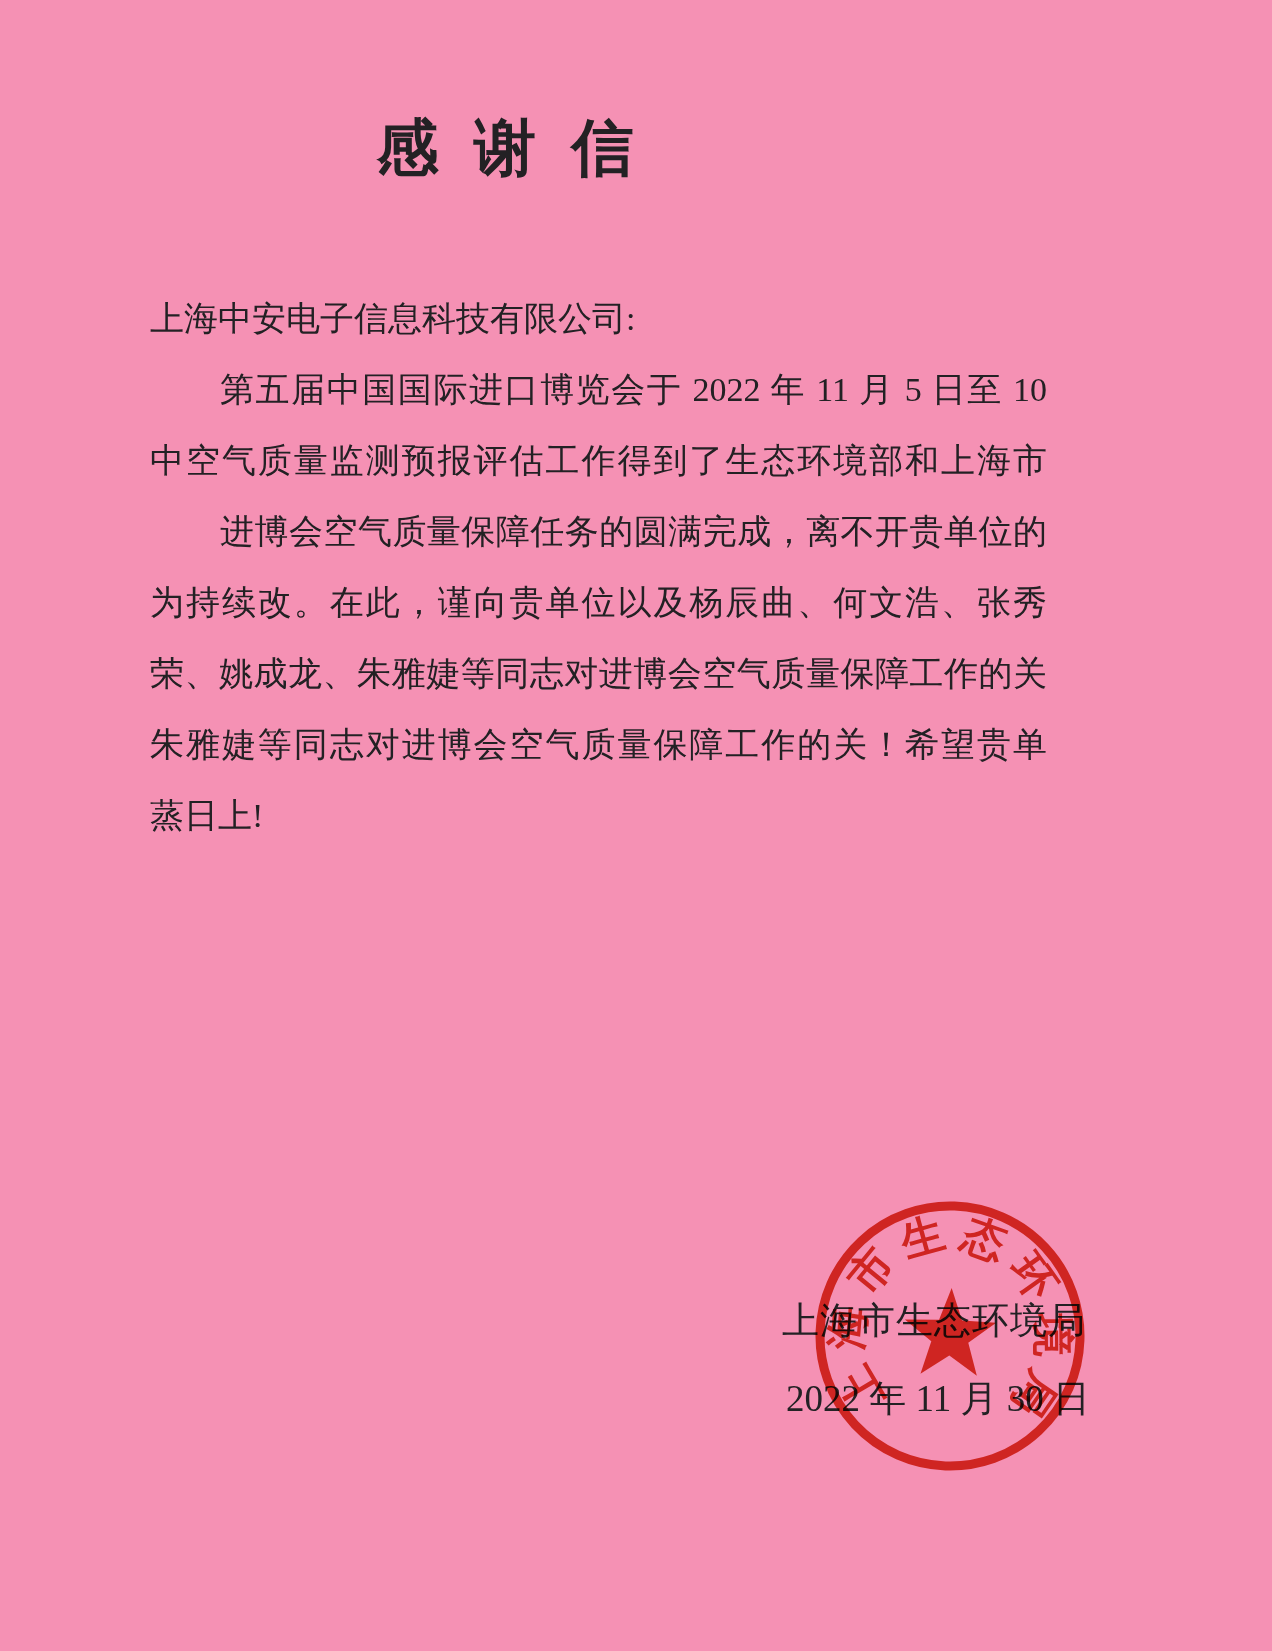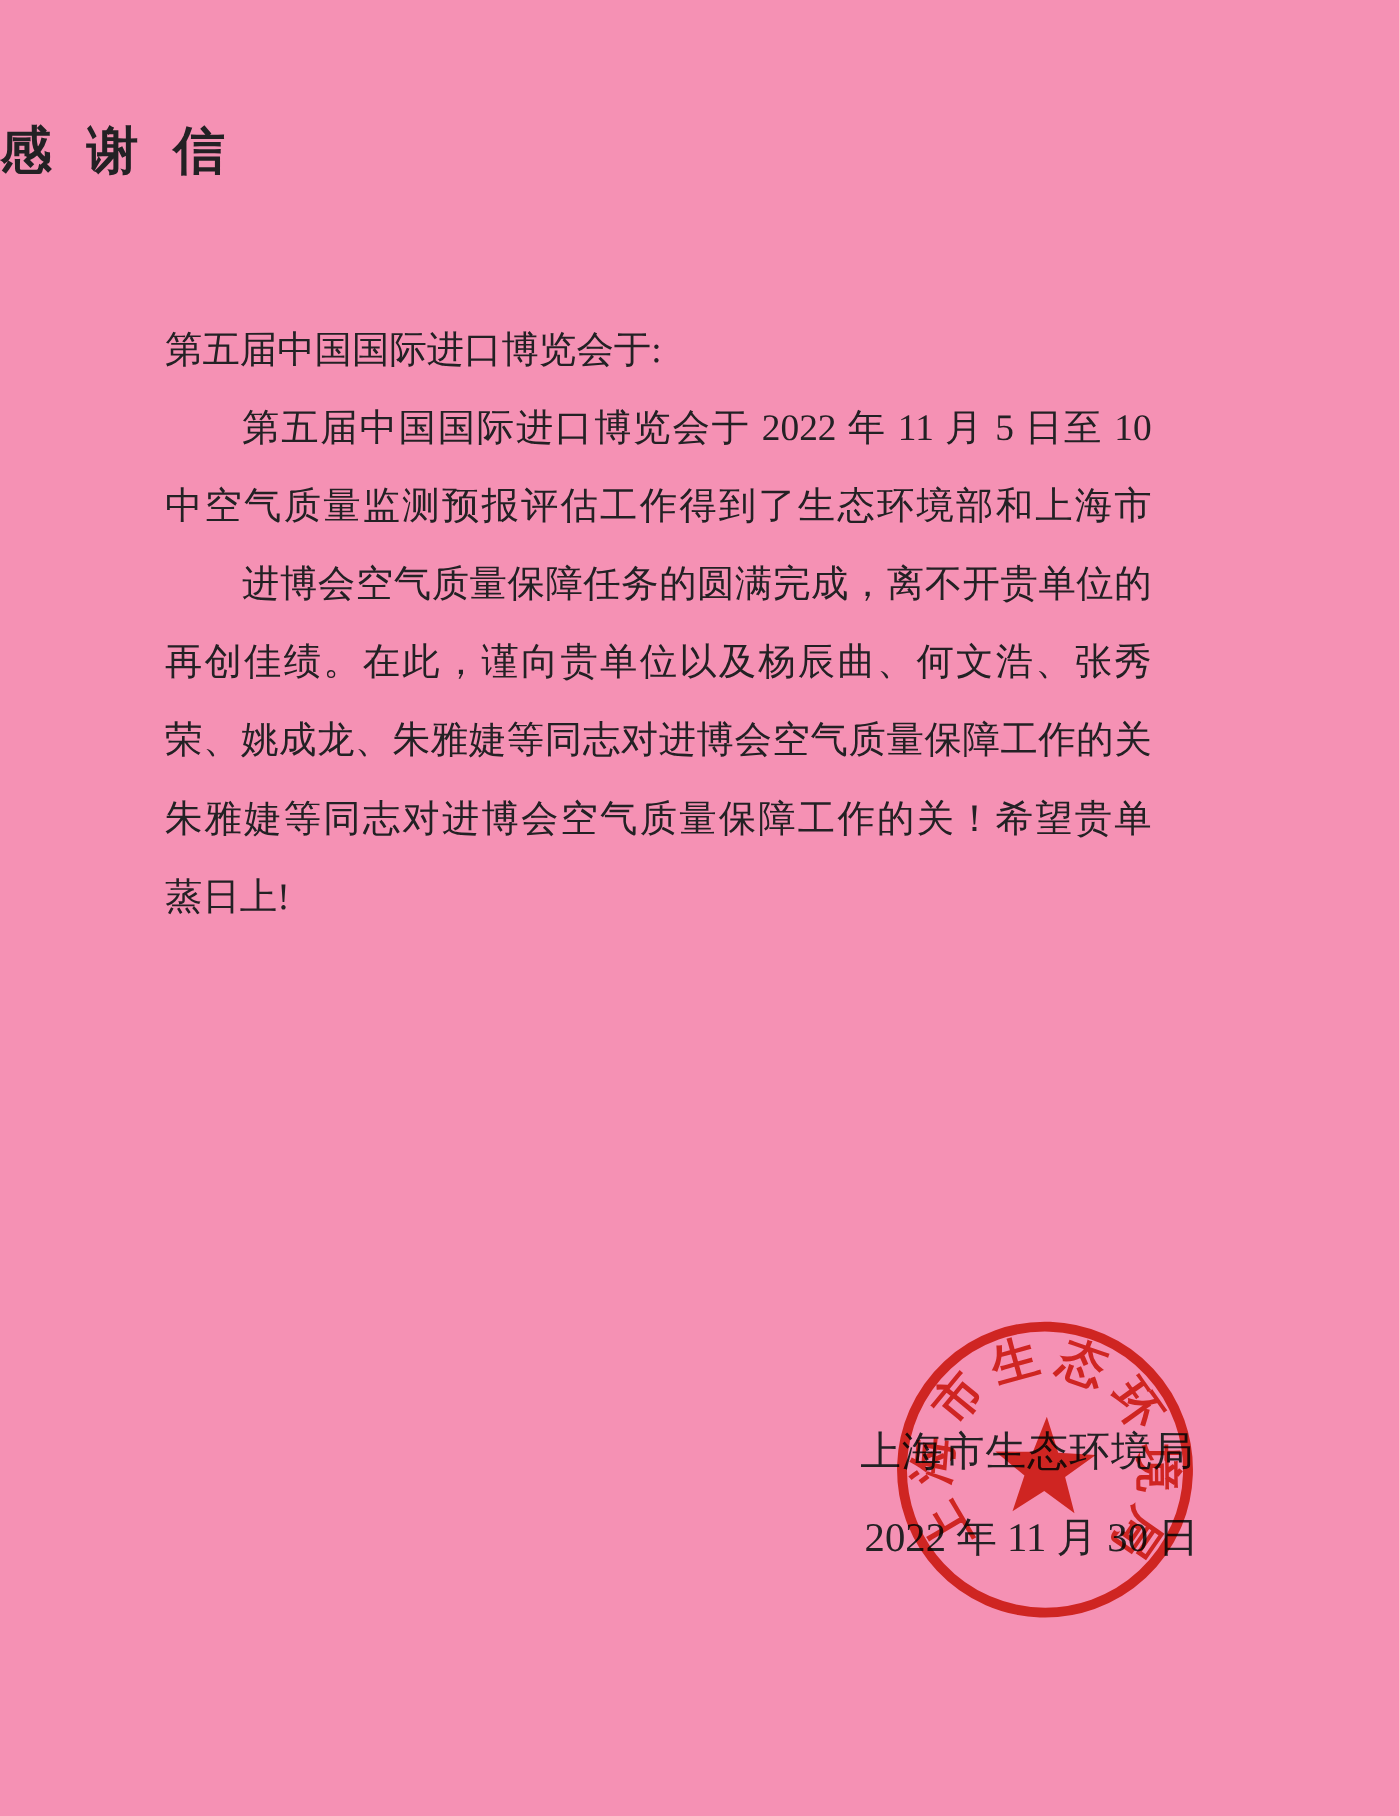--- a/index.html
+++ b/index.html
@@ -9,21 +9,21 @@
   }
   html,body{margin:0;padding:0}
   body{
     width:1272px;height:1651px;position:relative;overflow:hidden;
     font-family:"Liberation Serif","DejaVu Serif",serif;
     background:var(--paper);
   }
   .page{position:absolute;inset:0;background:var(--paper)}
   .title{
     position:absolute;top:106px;left:0;width:1020px;margin:0;
-    text-align:left;font-size:47px;font-weight:700;letter-spacing:10px;
+    text-align:center;font-size:62px;font-weight:700;letter-spacing:10px;
     color:var(--ink);
   }
   .body-block{
     position:absolute;left:150px;top:283px;width:897px;
     font-size:34px;color:var(--ink);
   }
   .line{height:71px;line-height:71px}
   .line.fill{text-align:justify;text-align-last:justify}
   .line.indent{text-indent:70px}
   .signature{
@@ -46,25 +46,25 @@
   }
 </style>
 </head>
 <body>
 
 <div class="page">
 
   <h1 class="title">感 谢 信</h1>
 
   <div class="body-block">
-    <div class="line">第五届中国国际进口博览会于:</div>
+    <div class="line">上海中安电子信息科技有限公司:</div>
     <div class="line fill indent">第五届中国国际进口博览会于 2022 年 11 月 5 日至 10</div>
     <div class="line fill">中空气质量监测预报评估工作得到了生态环境部和上海市</div>
     <div class="line fill indent">进博会空气质量保障任务的圆满完成，离不开贵单位的</div>
-    <div class="line fill">再创佳绩。在此，谨向贵单位以及杨辰曲、何文浩、张秀</div>
+    <div class="line fill">为持续改。在此，谨向贵单位以及杨辰曲、何文浩、张秀</div>
     <div class="line fill">荣、姚成龙、朱雅婕等同志对进博会空气质量保障工作的关</div>
     <div class="line fill">朱雅婕等同志对进博会空气质量保障工作的关！希望贵单</div>
     <div class="line">蒸日上!</div>
   </div>
 
   <div class="signature">上海市生态环境局</div>
   <div class="date">2022 年 11 月 30 日</div>
 
   <svg class="seal" viewBox="0 0 300 300" aria-hidden="true">
     <circle class="ring" cx="150" cy="150" r="130"></circle>

